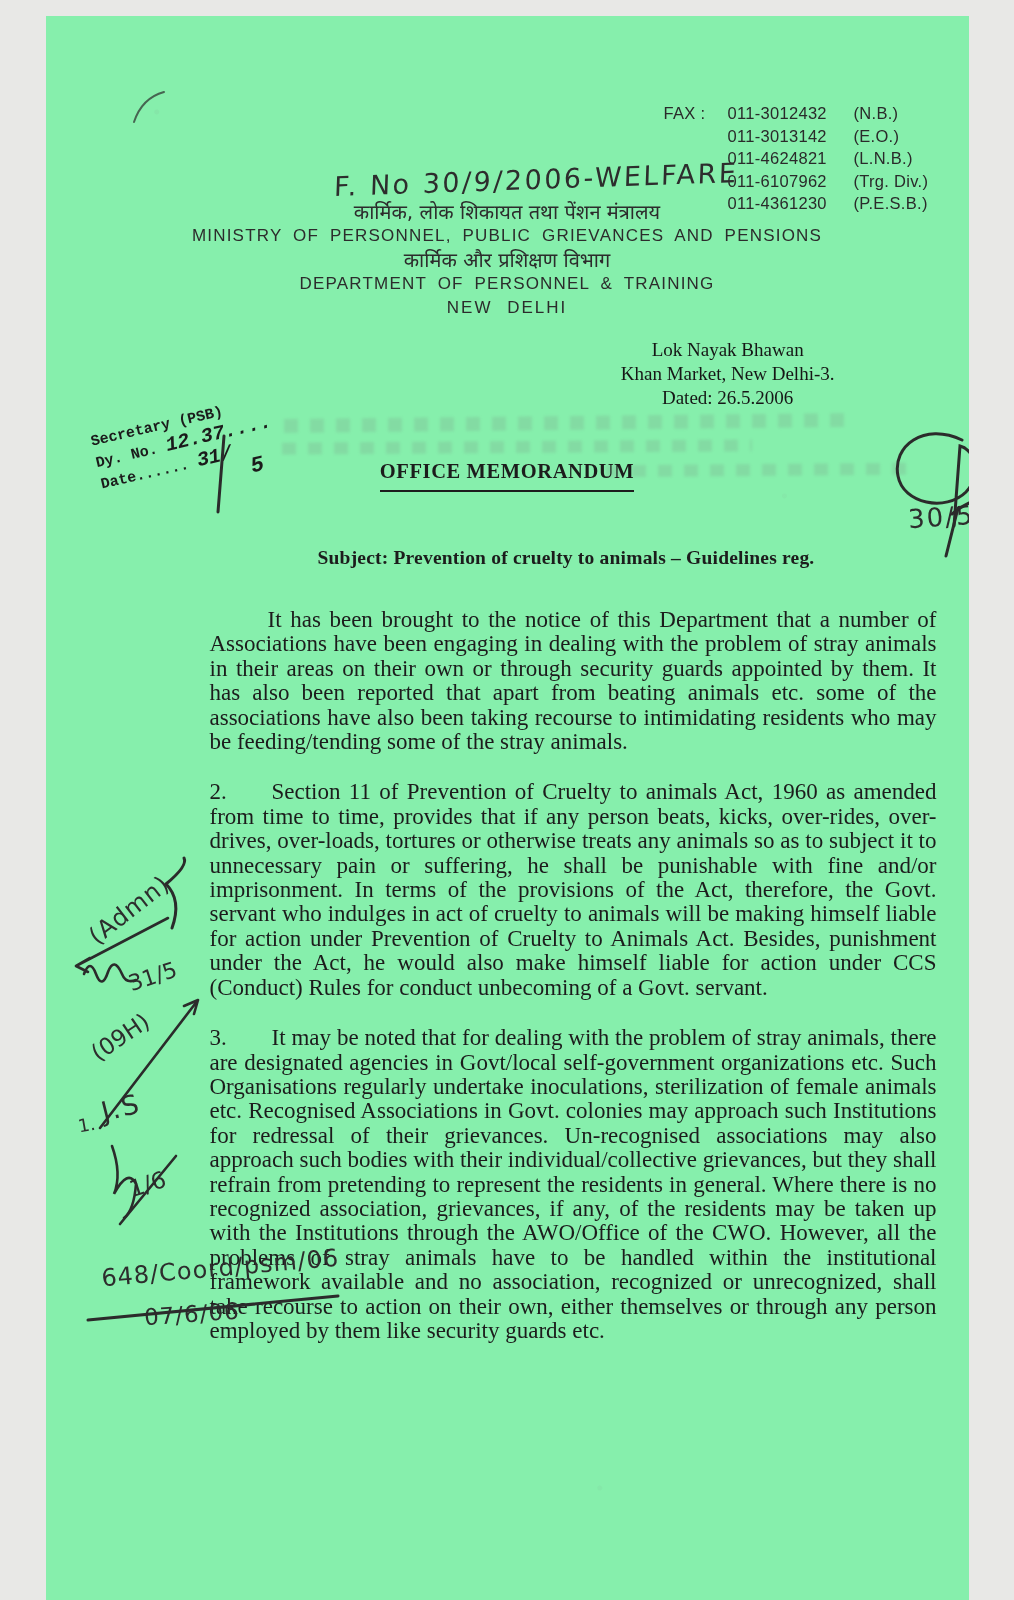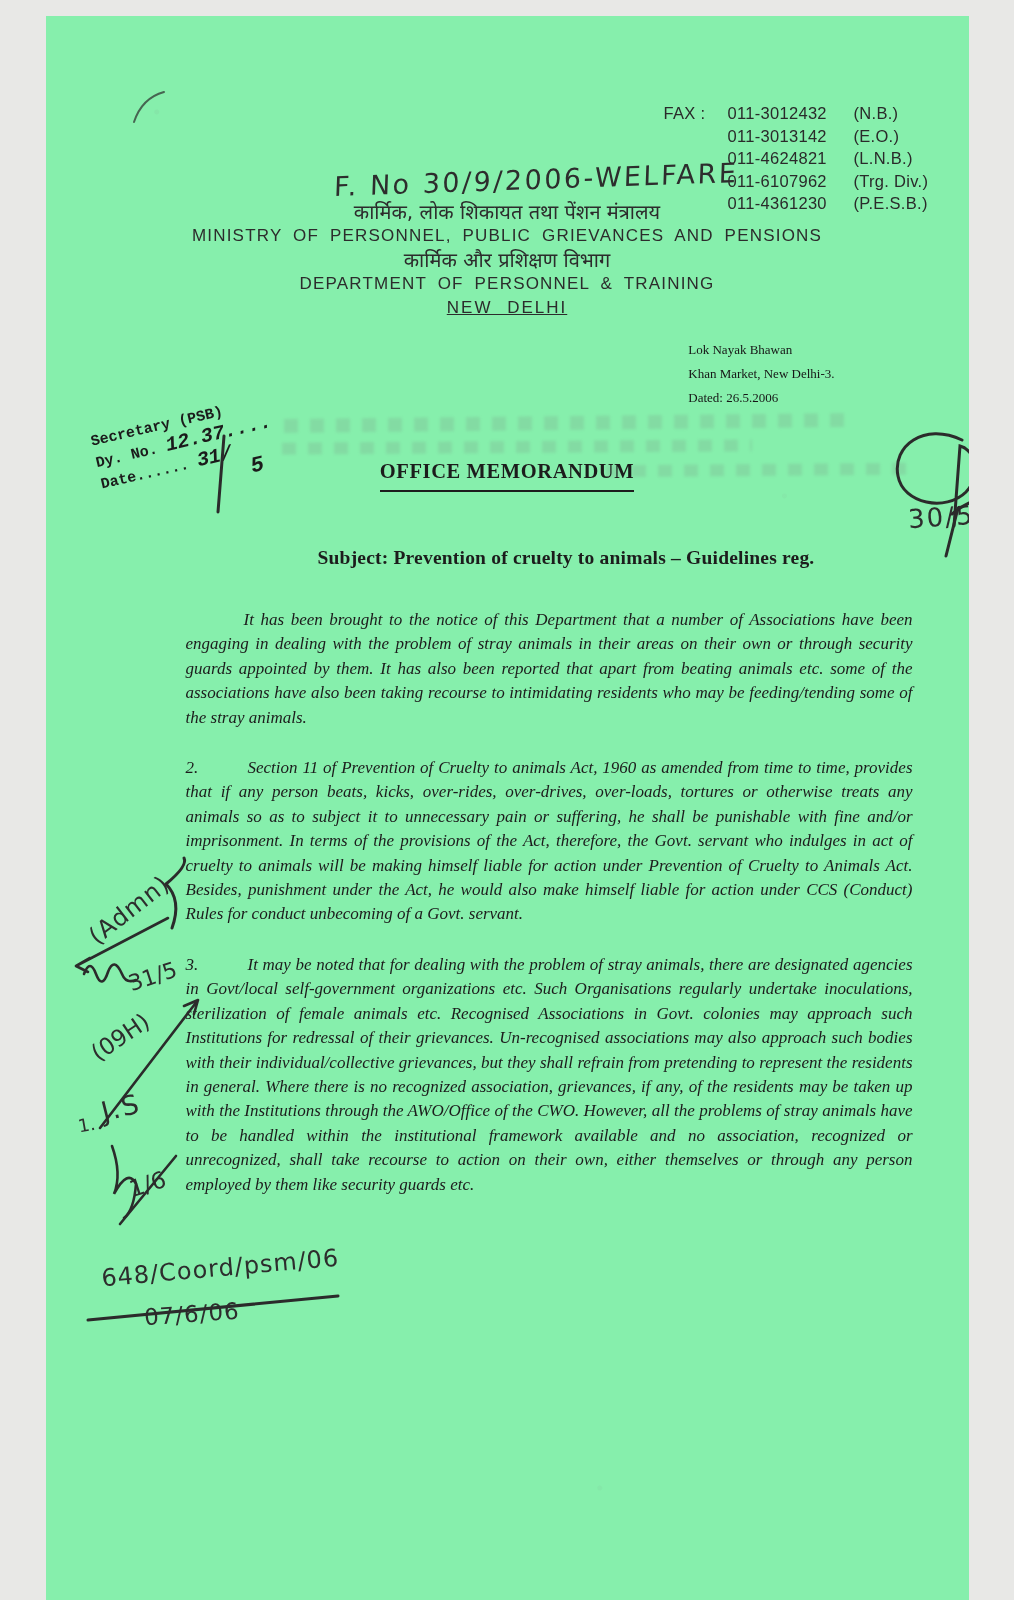--- a/index.html
+++ b/index.html
@@ -31,24 +31,24 @@
   .fax-number{display:inline-block;width:126px;}
 
   
   .fno{position:absolute;left:288px;top:148px;font-size:27px;letter-spacing:2.5px;
        transform:rotate(-2deg) skewX(-4deg);white-space:nowrap;}
 
   
   .letterhead{position:absolute;left:0;top:184px;width:100%;text-align:center;color:#2c2c2c;}
   .lh-hi{font-family:"DejaVu Sans", sans-serif;font-size:20px;line-height:24px;}
   .lh-en{font-family:"Liberation Sans", sans-serif;font-size:17px;line-height:24px;letter-spacing:1.2px;word-spacing:5px;}
-  .lh-city-en{letter-spacing:2px;word-spacing:8px;text-decoration:underline;}
-
-  
-  .addr{position:absolute;right:134px;top:322px;text-align:left;font-size:13px;line-height:24px;color:#161616;}
+  .lh-city-en{letter-spacing:2px;word-spacing:8px;}
+
+  
+  .addr{position:absolute;right:134px;top:322px;text-align:center;font-size:19px;line-height:24px;color:#161616;}
 
   
   .stamp{position:absolute;left:48px;top:396px;transform:rotate(-13deg);
          font-family:"Liberation Mono", monospace;font-weight:700;font-size:15px;
          line-height:20px;color:#1b1b1b;white-space:nowrap;}
   .stamp .hand-big{font-size:20px;font-weight:600;font-style:italic;}
   .stamp-day{position:absolute;left:150px;top:60px;font-size:22px;font-style:italic;font-weight:600;}
 
   
   .om-title{position:absolute;left:0;top:444px;width:100%;text-align:center;}
@@ -56,21 +56,21 @@
                  border-bottom:2.5px solid #1d1d1d;padding-bottom:8px;}
 
   
   .sign-date{position:absolute;left:862px;top:486px;font-size:26px;letter-spacing:2px;
              transform:rotate(-4deg);}
 
   
   .subject{position:absolute;left:272px;top:531px;font-size:19.5px;font-weight:700;letter-spacing:.2px;}
 
   
-  .body-text{position:absolute;left:140px;top:592px;width:727px;font-size:17px;line-height:24.4px;text-align:justify;font-style:italic;}
+  .body-text{position:absolute;left:164px;top:592px;width:727px;font-size:23px;line-height:24.4px;text-align:justify;}
   .body-text p{margin:0 0 26px 0;}
   .para-first{text-indent:58px;}
   .pnum{display:inline-block;width:62px;}
 
   
   .mg{position:absolute;white-space:nowrap;}
   .mg-admn{left:36px;top:880px;font-size:24px;transform:rotate(-38deg);letter-spacing:1px;}
   .mg-date1{left:82px;top:948px;font-size:22px;transform:rotate(-18deg);}
   .mg-note2{left:42px;top:1008px;font-size:23px;transform:rotate(-34deg);}
   .mg-js{left:55px;top:1076px;font-size:27px;transform:rotate(-14deg);letter-spacing:2px;}

